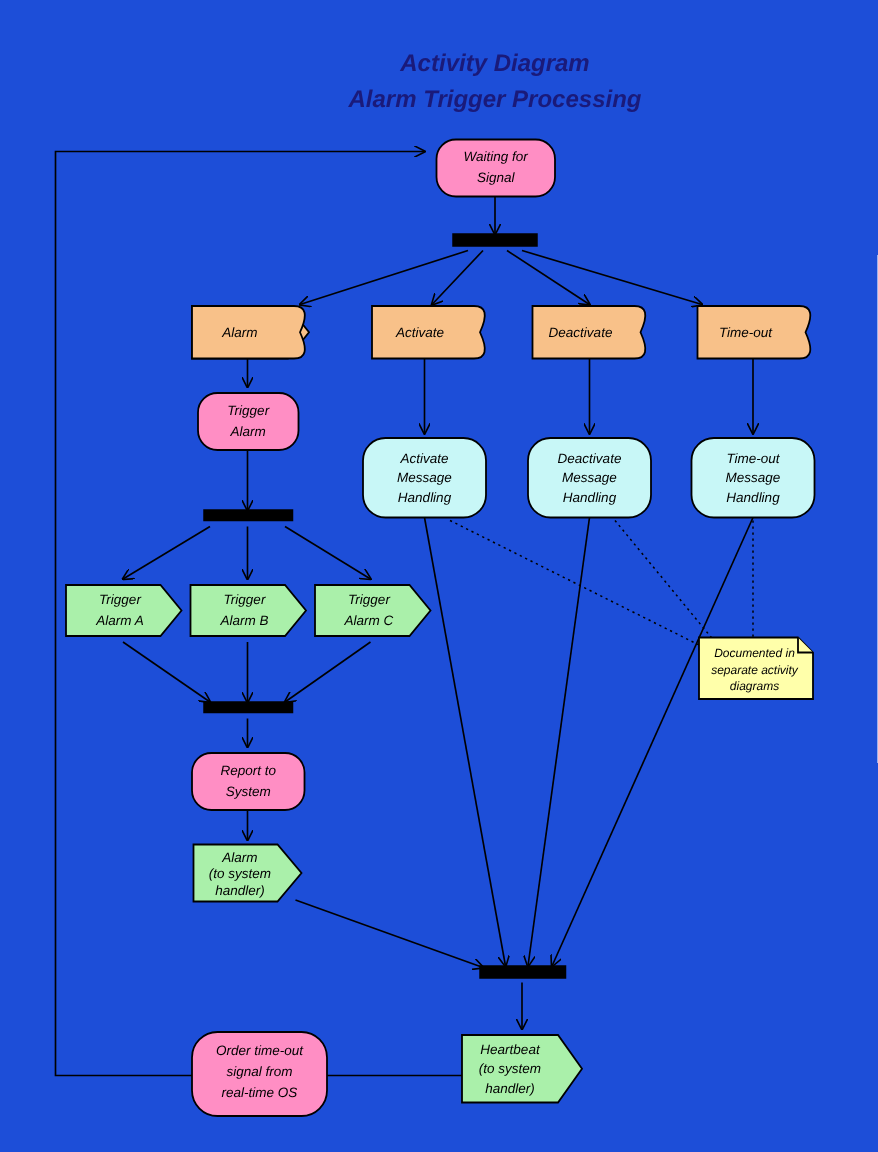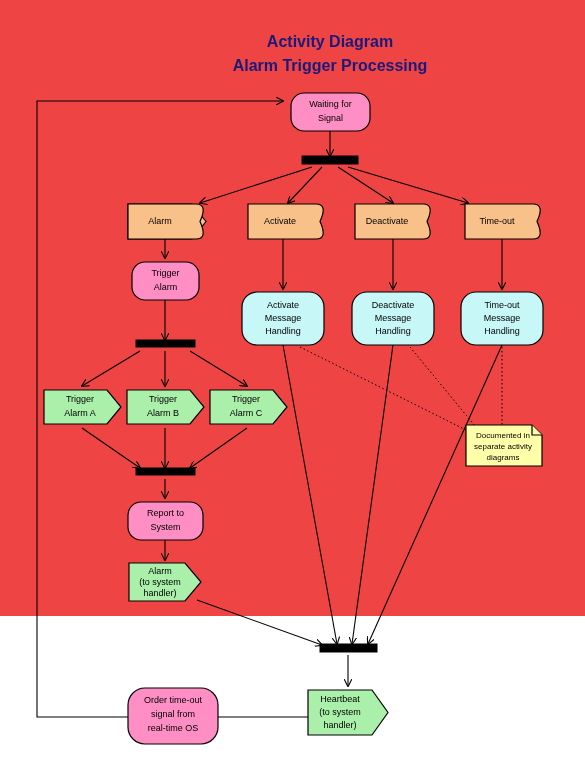--- a/index.html
+++ b/index.html
@@ -9,22 +9,23 @@
   }
   body {
     width: 585px;
     height: 768px;
     overflow: hidden;
     font-family: "Liberation Sans", sans-serif;
   }
   #diagram-root {
     position: relative;
     width: 585px;
-    height: 616px;
-    background: #ef4444;
+    height: 768px;
+    background: #1d4ed8;
+    font-style: italic;
   }
   svg#canvas {
     position: absolute;
     left: 0;
     top: 0;
     width: 585px;
     height: 768px;
   }
   .title-text {
     font-family: "Liberation Sans", sans-serif;

